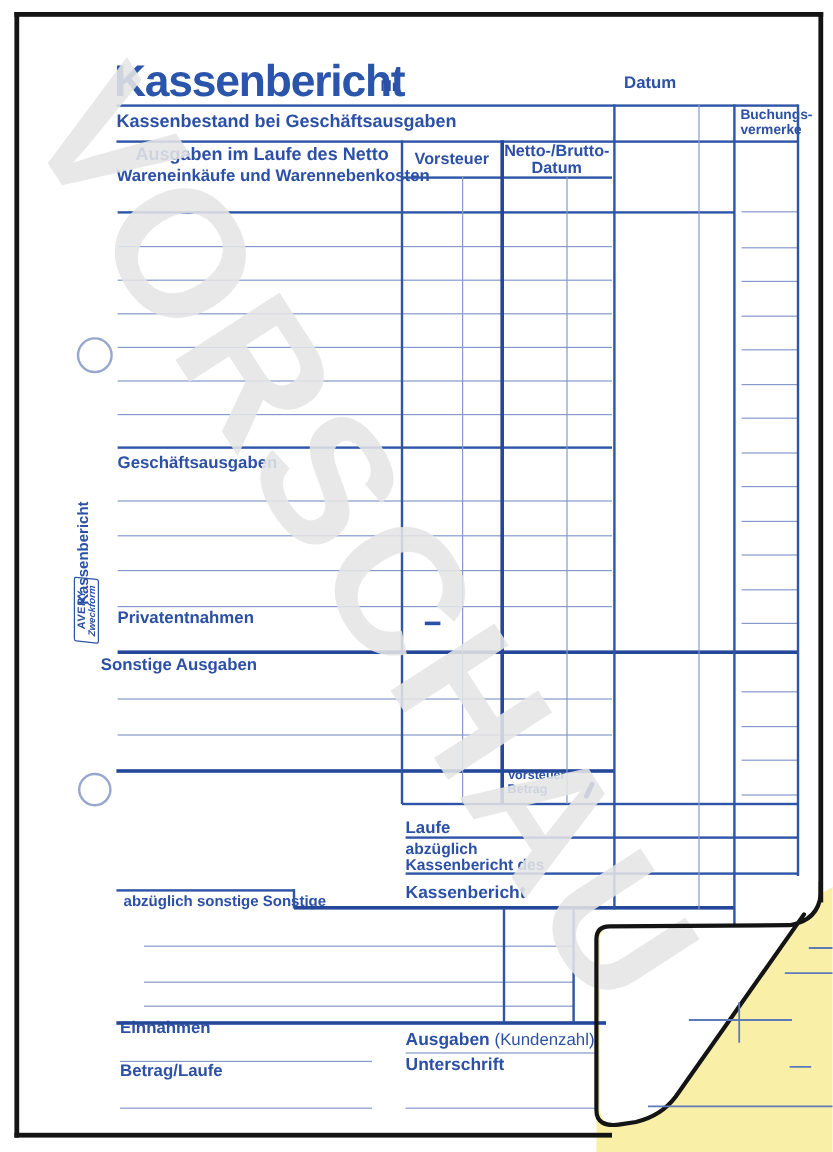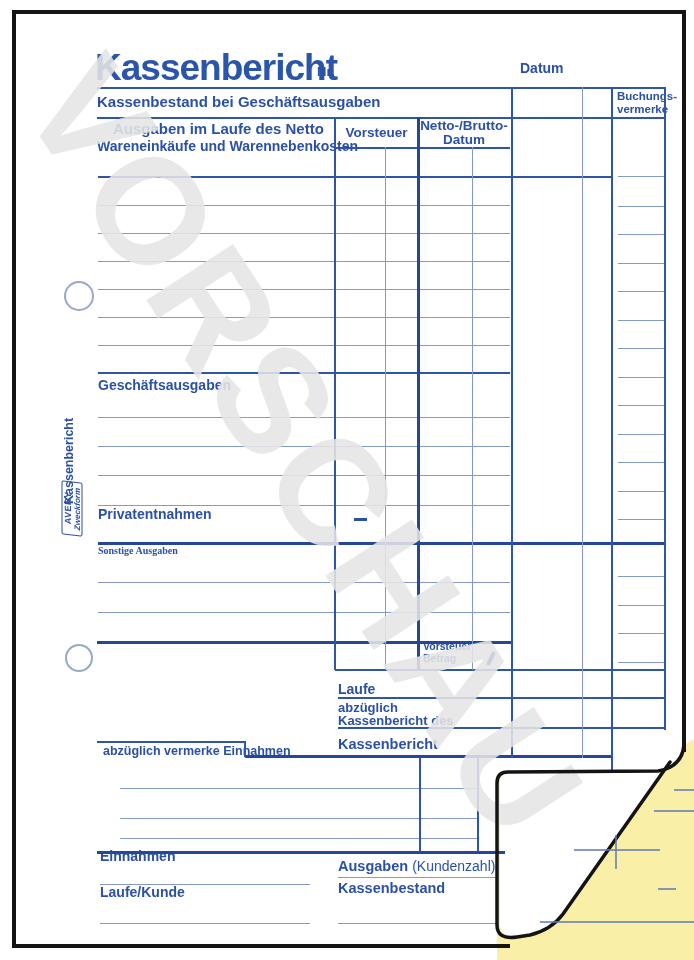--- a/index.html
+++ b/index.html
@@ -64,41 +64,41 @@
 <div class="lbl" style="left:113px;top:120px;font-size:15px;">Ausgaben im Laufe des Netto</div>
 <div class="lbl" style="left:97px;top:138px;font-size:14px;">Wareneinkäufe und Warennebenkosten</div>
 <div class="lbl ctr" style="left:335px;top:125px;width:83px;font-size:13.5px;">Vorsteuer</div>
 <div class="lbl ctr" style="left:418px;top:119px;width:92px;font-size:13.5px;line-height:14px;">
   <span>Netto-/Brutto-</span><br>
   <span>Datum</span>
 </div>
 
 <div class="lbl" style="left:98px;top:377px;font-size:14px;">Geschäftsausgaben</div>
 <div class="lbl" style="left:98px;top:506px;font-size:14px;">Privatentnahmen</div>
-<div class="lbl" style="left:98px;top:545px;font-size:10px;font-family:Liberation Serif, serif;">Sonstige Ausgaben</div>
+<div class="lbl" style="left:84px;top:545px;font-size:14px;">Sonstige Ausgaben</div>
 <div class="dash" style="left:354px;top:518px;width:13px;height:2.5px;"></div>
 <div class="tick" style="left:489px;top:651px;"></div>
 <div class="lbl small2" style="left:423px;top:641px;font-size:10.5px;line-height:11.5px;">
   <span>Vorsteuer</span><br>
   <span>Betrag</span>
 </div>
 
 <div class="lbl" style="left:338px;top:681px;font-size:14px;">Laufe</div>
 <div class="lbl" style="left:338px;top:700px;font-size:13px;">abzüglich</div>
 <div class="lbl" style="left:338px;top:713px;font-size:13px;">Kassenbericht des</div>
 <div class="lbl" style="left:338px;top:736px;font-size:14.5px;">Kassenbericht</div>
-<div class="lbl" style="left:103px;top:744px;font-size:12.5px;">abzüglich vermerke Einnahmen</div>
+<div class="lbl" style="left:103px;top:744px;font-size:12.5px;">abzüglich sonstige Sonstige</div>
 
 <div class="lbl" style="left:100px;top:848px;font-size:14px;">Einnahmen</div>
-<div class="lbl" style="left:100px;top:884px;font-size:14px;">Laufe/Kunde</div>
+<div class="lbl" style="left:100px;top:884px;font-size:14px;">Betrag/Laufe</div>
 <div class="lbl" style="left:338px;top:858px;font-size:14.5px;">
   <span>Ausgaben</span>
   <span style="font-weight:normal;font-size:14px;">(Kundenzahl)</span>
 </div>
-<div class="lbl" style="left:338px;top:880px;font-size:14.5px;">Kassenbestand</div>
+<div class="lbl" style="left:338px;top:880px;font-size:14.5px;">Unterschrift</div>
 
 <div class="vtext">Kassenbericht</div>
 <div class="logo">
   <div class="logo-in">
     <div class="logo-a">AVERY</div>
     <div class="logo-z">Zweckform</div>
   </div>
 </div>
 <div class="hole" style="left:64px;top:281px;"></div>
 <div class="hole" style="left:65px;top:644px;width:24px;height:24px;"></div>

